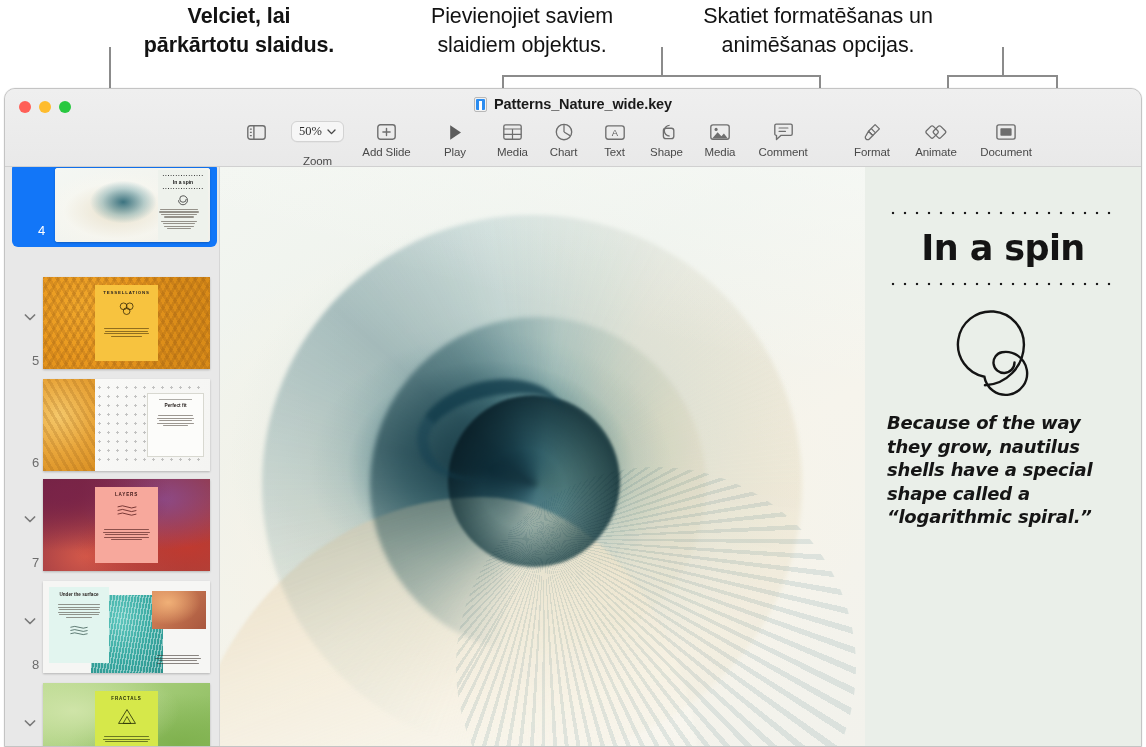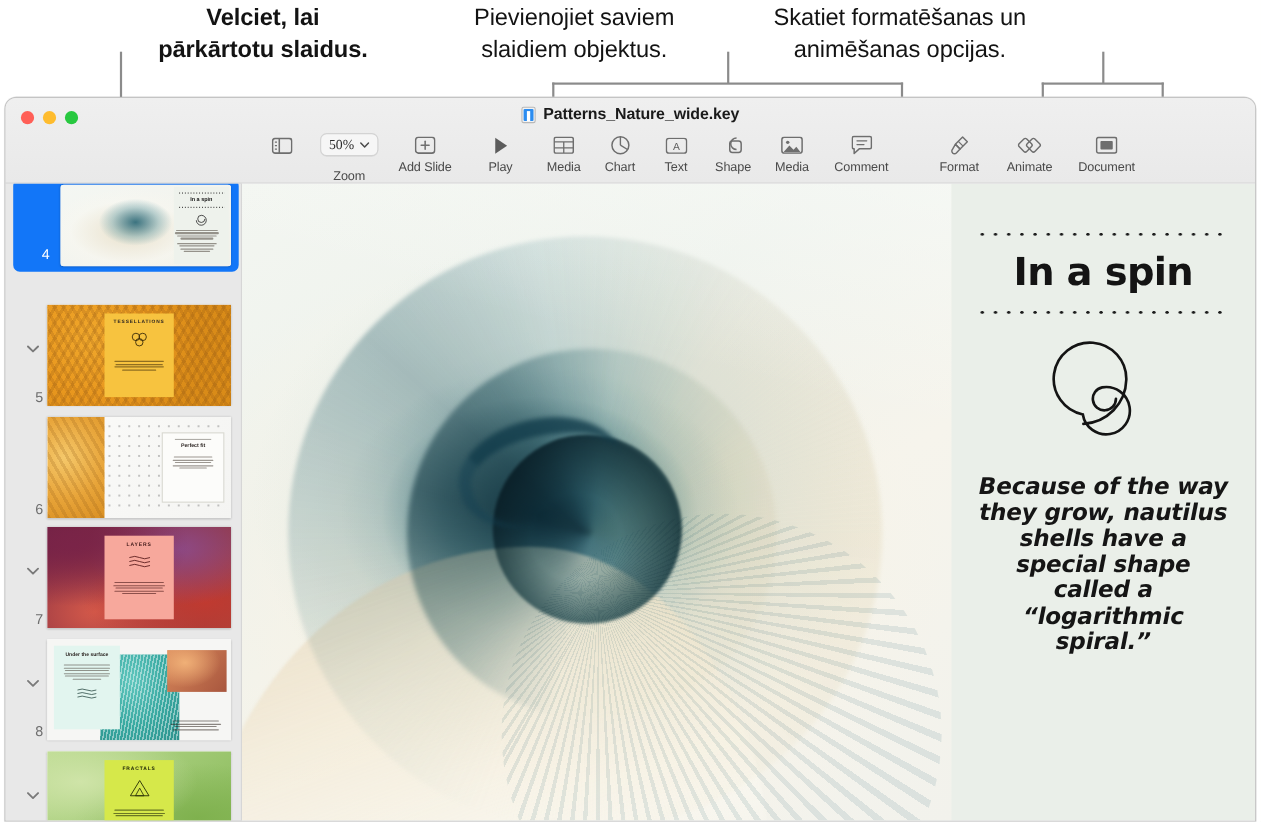--- a/index.html
+++ b/index.html
@@ -239,22 +239,22 @@
     background-size:12px 4px; background-repeat:repeat-x;
     background-position:0 center;
   }
   #slide-title {
     font-size:35px; font-weight:bold; color:#141414;
     letter-spacing:-0.6px; margin:13px 0 14px 0;
     font-family:"DejaVu Sans", sans-serif;
   }
   #spiral { margin-top:24px; }
   #slide-body {
-    margin-top:27px; width:232px; text-align:center;
-    font-size:21px; line-height:23.5px;
+    margin-top:7px; width:232px; 
+    font-size:18px; line-height:23.5px;
     font-style:italic; font-weight:bold; color:#151515;
     letter-spacing:-0.2px;
     font-family:"DejaVu Sans", sans-serif;
   }
   #slide-body p + p { margin-top:20px; }
 </style>
 </head>
 <body>
 
 <div id="root">

